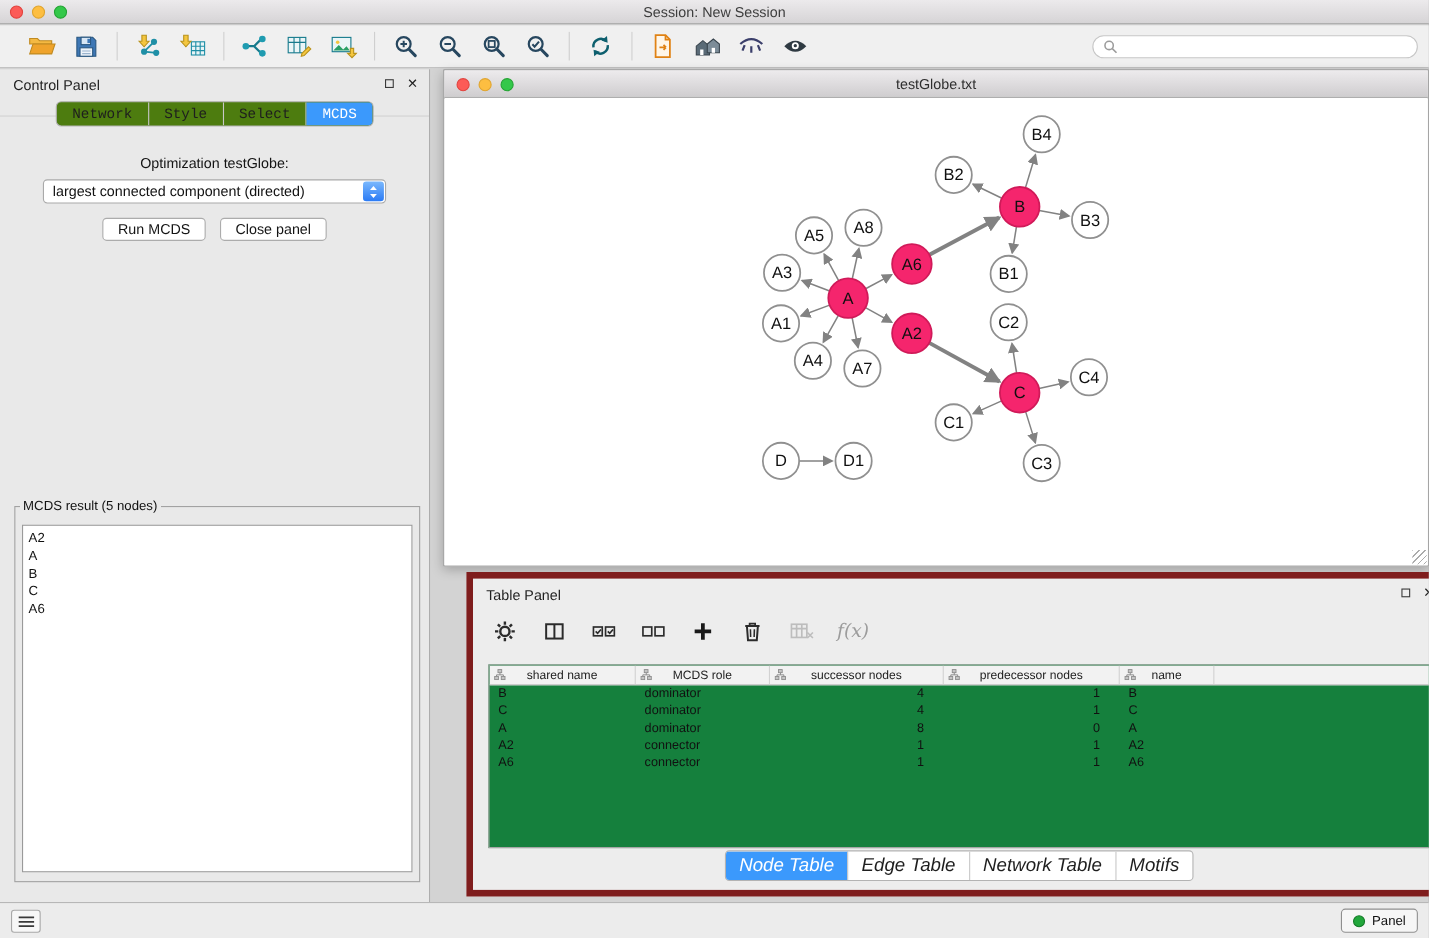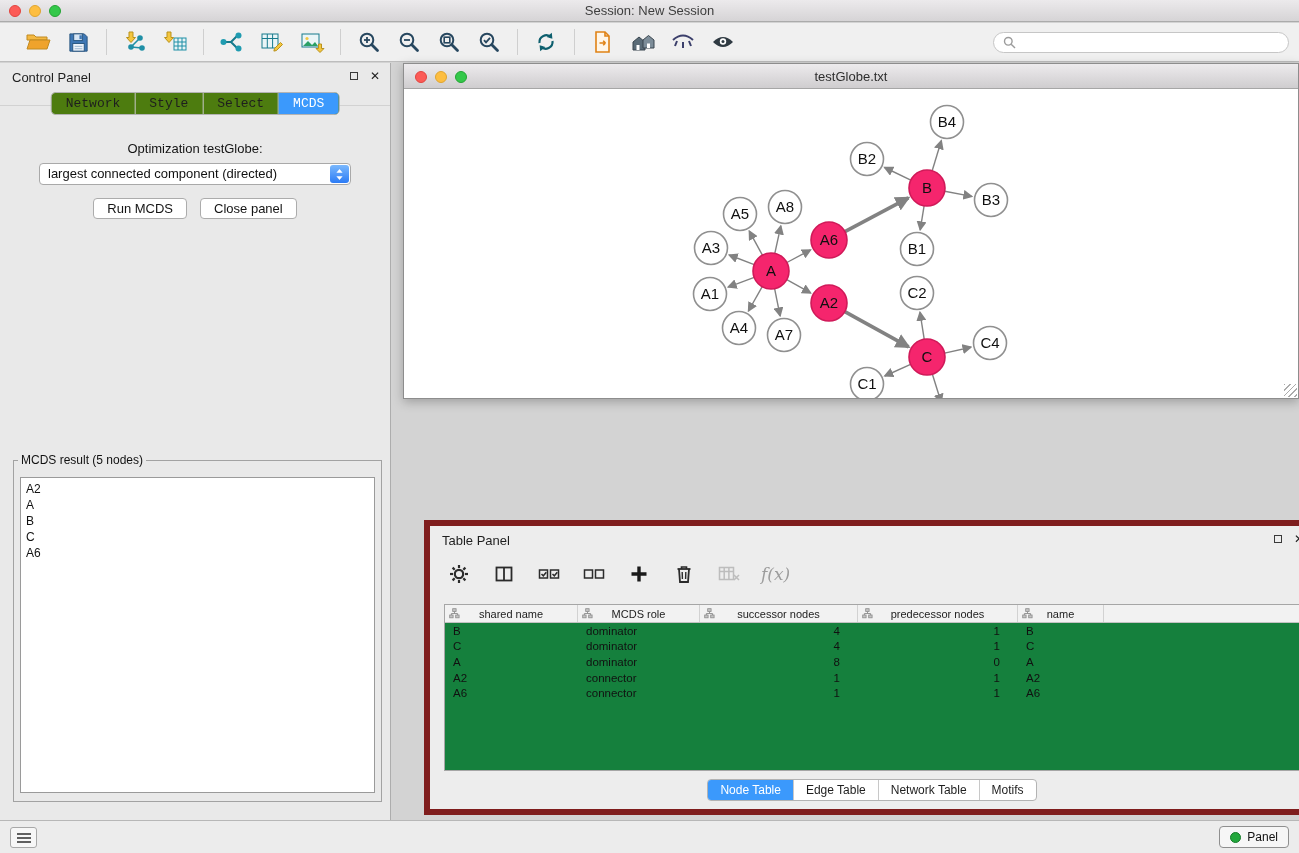--- a/index.html
+++ b/index.html
@@ -60,21 +60,21 @@
          padding:2px 13px; height:21px; font-family:"Liberation Sans",sans-serif; }
 
   .mcds-fieldset { position:absolute; left:13px; right:8px; top:390px; bottom:18px;
                    border:1px solid #A2A2A2; padding:0; margin:0; }
   .mcds-fieldset legend { font-size:12px; color:#111; padding:0 3px; margin-left:4px; }
   .result-list { position:absolute; left:6px; right:6px; top:10px; bottom:8px; background:#FFFFFF;
                  border:1px solid #9A9A9A; overflow:auto; font-size:12px; color:#111; padding:3px 5px; }
   .result-item { line-height:16px; }
 
   
-  .network-window { position:absolute; left:403px; top:63px; width:896px; height:336px;
+  .network-window { position:absolute; left:403px; top:63px; width:896px; height:452px;
                     background:#FFFFFF; border:1px solid #8D8D8D; box-shadow:0 3px 10px rgba(0,0,0,0.25); }
   .nw-titlebar { position:relative; height:25px; background:linear-gradient(#EDEBED,#CFCDCF);
                  border-bottom:1px solid #A6A6A6; }
   .nw-title { line-height:25px; text-align:center; font-size:13px; color:#2E2E2E; }
   .nw-canvas { position:absolute; top:26px; left:0; right:0; bottom:0; background:#FFFFFF; overflow:hidden; }
   .resize-grip { position:absolute; right:1px; bottom:1px; width:13px; height:13px;
                  background:repeating-linear-gradient(135deg,#ABABAB 0 1px,transparent 1px 4px); }
 
   
   .table-panel { position:absolute; left:424px; top:520px; width:896px; height:295px;
@@ -85,21 +85,21 @@
   .tp-table { position:absolute; left:14px; right:10px; top:78px; bottom:38px; background:#15803d;
               border:1px solid #A6A6A6; overflow:hidden; }
   .tp-thead { display:flex; height:18px; background:#F2F2F2; border-bottom:1px solid #C2C2C2; }
   .th-cell { position:relative; display:flex; align-items:center; justify-content:center;
              font-size:11px; color:#222; border-right:1px solid #D2D2D2; }
   .th-sort { position:absolute; left:4px; top:3px; }
   .t-row { display:flex; height:15.6px; align-items:center; }
   .t-cell { font-size:11.5px; color:#111; padding:0 18px 0 8px; overflow:hidden; white-space:nowrap; }
   .tp-tabs-row { position:absolute; bottom:8px; left:0; right:0; display:flex; justify-content:center; }
   .tp-tabs-inner { display:flex; background:#FFFFFF; border:1px solid #B3B3B3; border-radius:4px; overflow:hidden; }
-  .tp-tab { font-size:12px; color:#1E1E1E; padding:3px 12px; border-right:1px solid #C8C8C8; cursor:default; }
+  .tp-tab { font-size:17px; color:#1E1E1E; padding:3px 12px; border-right:1px solid #C8C8C8; cursor:default;font-style:italic; }
   .tp-tab:last-child { border-right:none; }
   .tp-tab.active { background:#3B99FC; color:#FFFFFF; }
 
   
   .statusbar { position:absolute; left:0; bottom:0; width:100%; height:33px; background:#ECECEC;
                border-top:1px solid #B7B7B7; }
   .sb-left-btn { position:absolute; left:10px; top:6px; width:27px; height:21px; border:1px solid #A8A8A8;
                  border-radius:3px; background:#F7F7F7; display:flex; align-items:center; justify-content:center; }
   .memory-btn { position:absolute; right:10px; top:5px; height:22px; border:1px solid #8F8F8F; border-radius:4px;
                 background:#F6F6F6; display:flex; align-items:center; gap:6px; padding:0 10px; font-size:12px; color:#111; }

